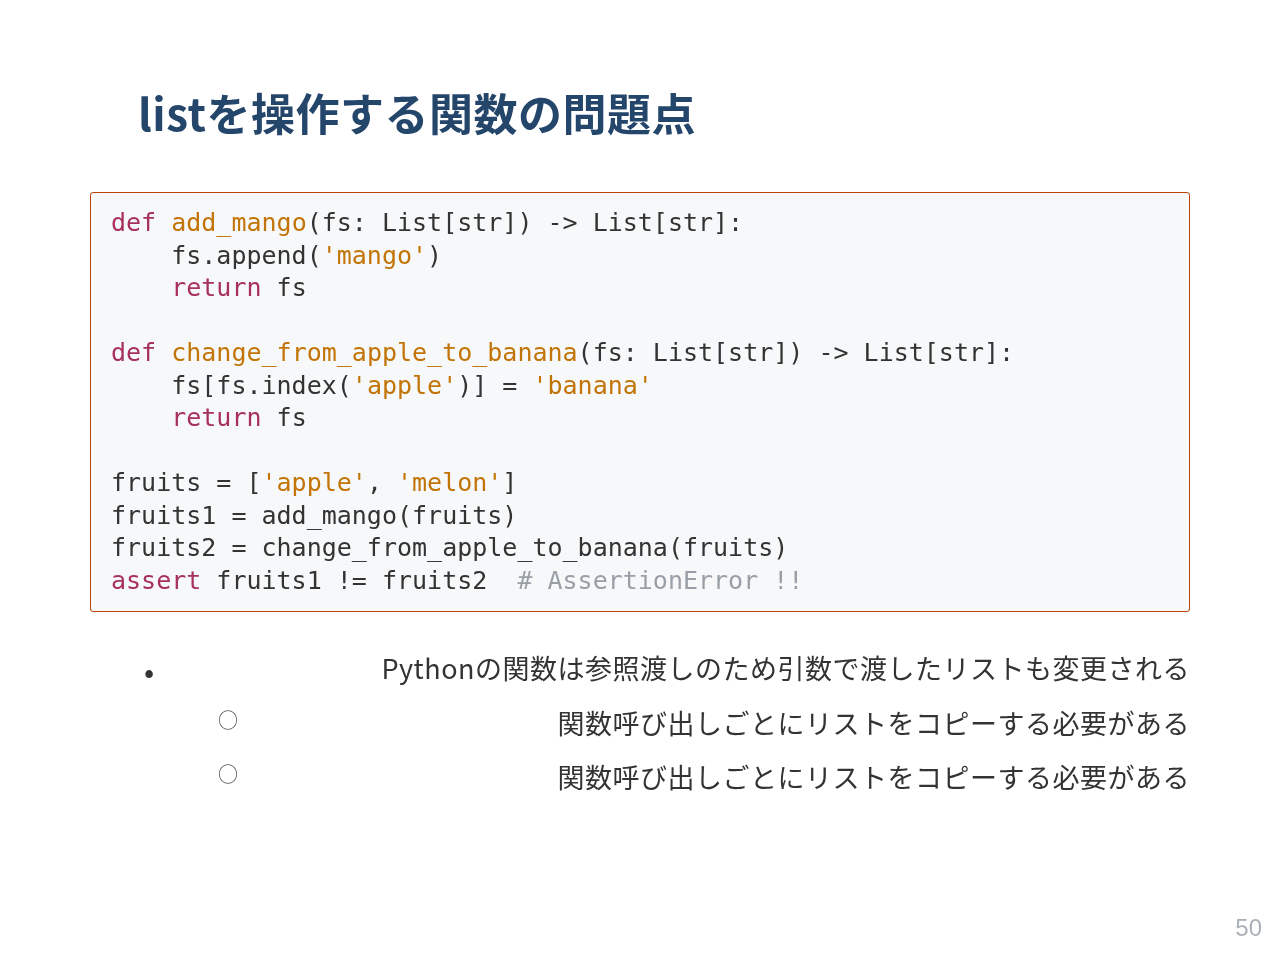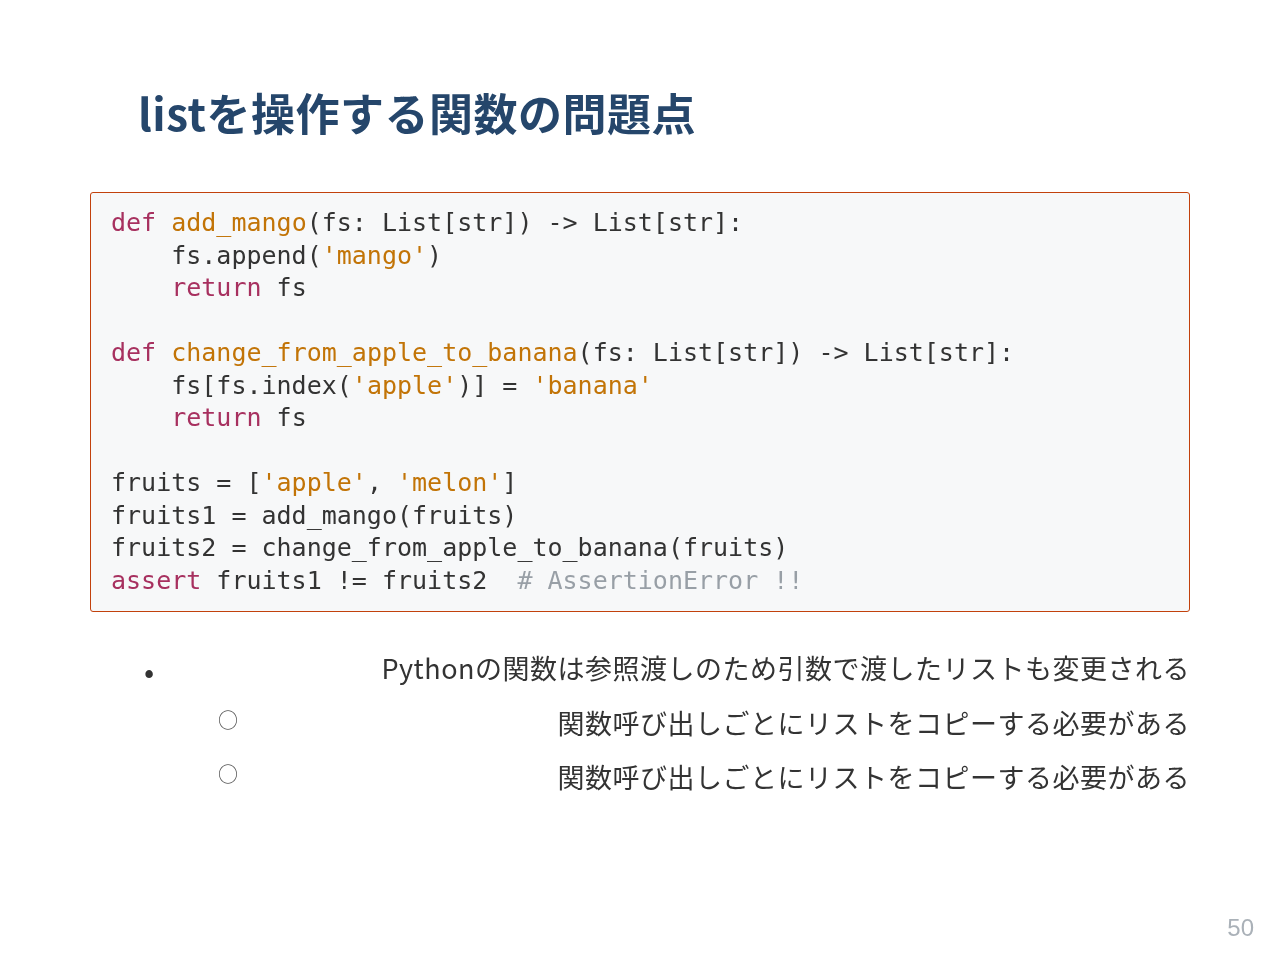--- a/index.html
+++ b/index.html
@@ -78,21 +78,21 @@
   ul.sub > li::before {
     content: "○";
     position: absolute;
     left: 0;
     top: 2px;
     font-size: 20px;
     color: #555;
   }
   .pagenum {
     position: absolute;
-    right: 26px;
+    right: 18px;
     bottom: 18px;
     font-size: 24px;
     color: #aab1b8;
     font-family: "Helvetica Neue","Arial",sans-serif;
   }
 </style>
 </head>
 <body>
 
 <div class="slide">

